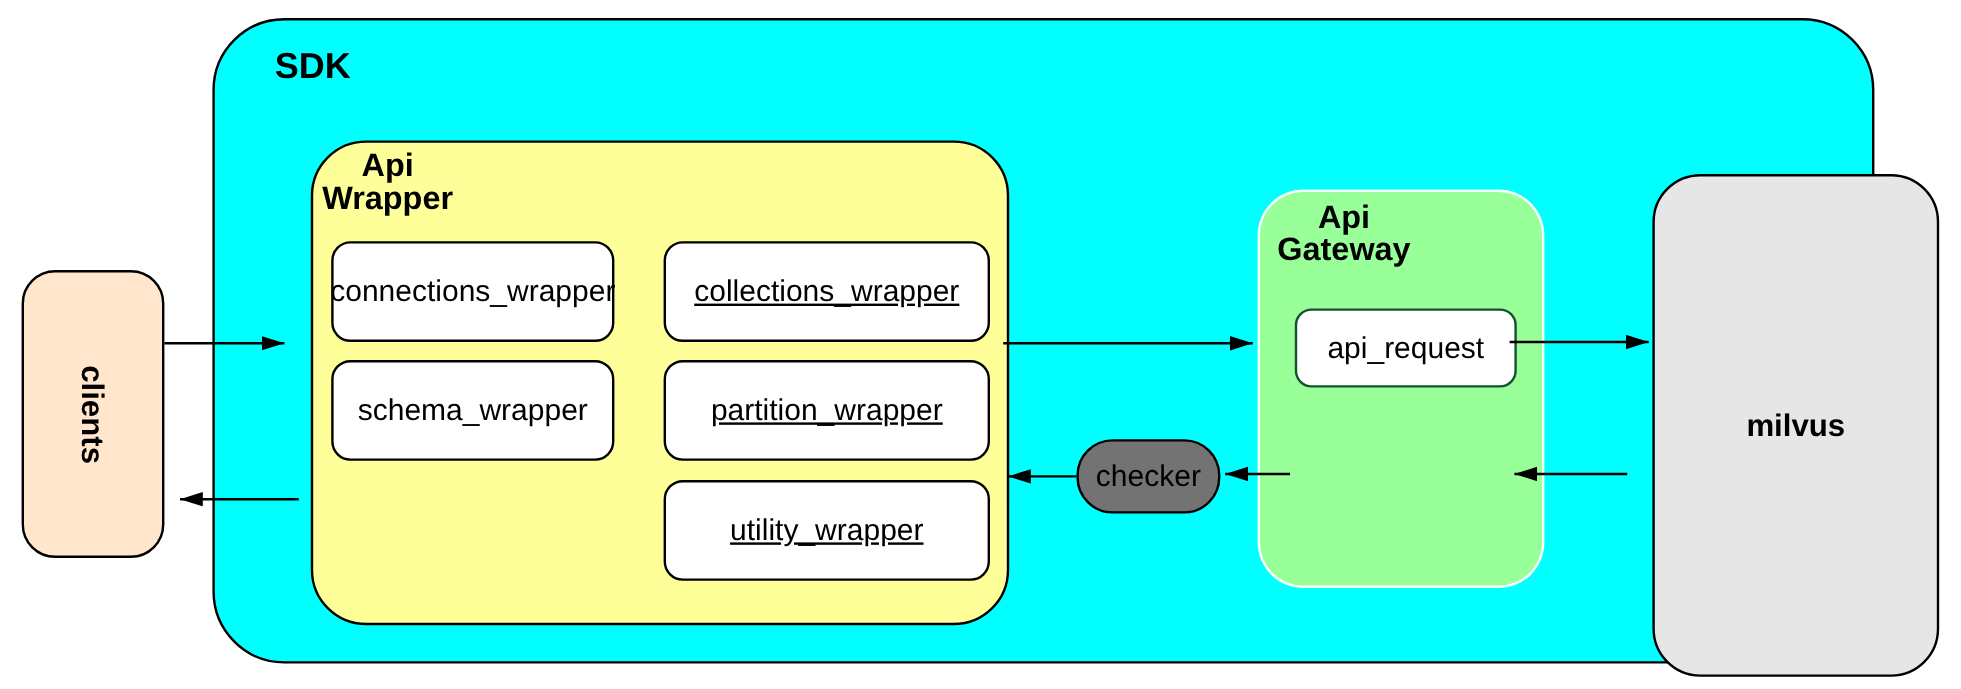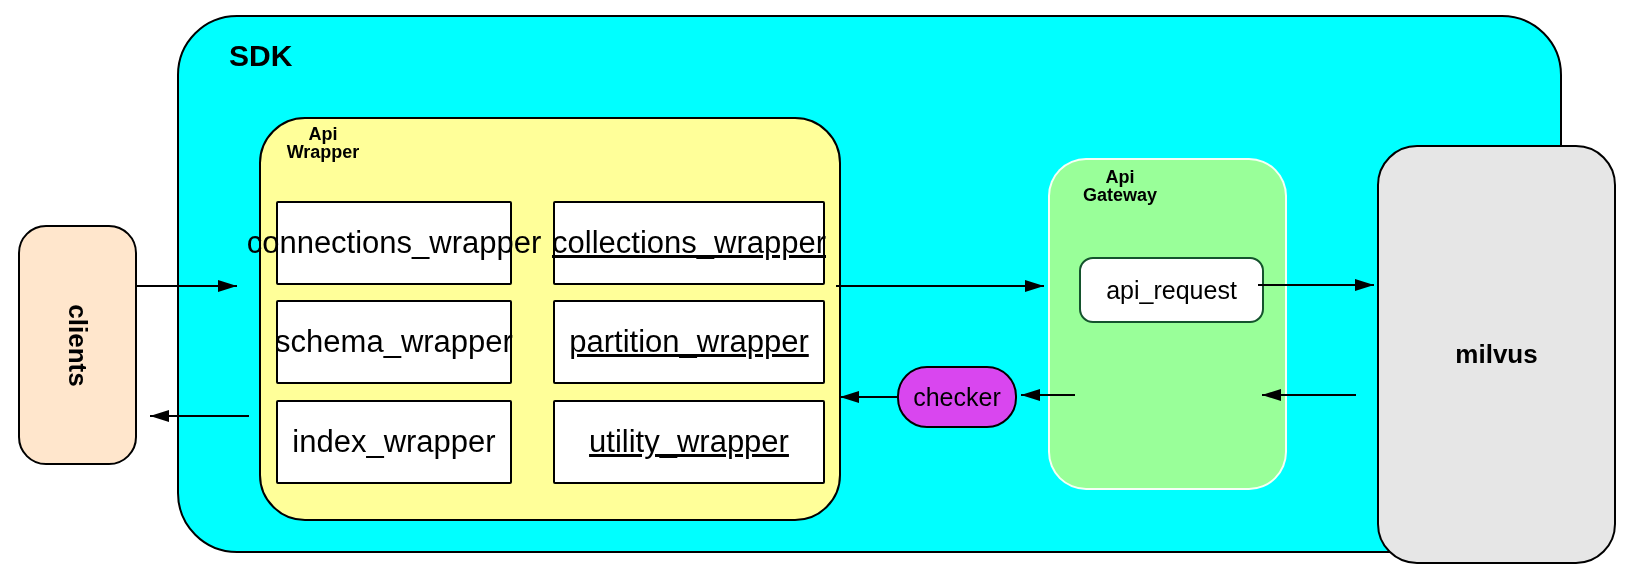--- a/index.html
+++ b/index.html
@@ -38,29 +38,29 @@
 
   
   .api-wrapper {
     position: absolute;
     left: 80px; top: 100px; width: 578px; height: 400px; 
     border: 2px solid #000; border-radius: 46px;
   }
   .group-label {
     position: absolute; left: 0; top: 6px; width: 124px;
     text-align: center; white-space: pre-line;
-    font-weight: bold; font-size: 18px; line-height: 1.0;
+    font-weight: bold; font-size: 27px; line-height: 1.0;
   }
 
   .wbox {
     position: absolute;
     background: #ffffff;
-    border: 2px solid #000; border-radius: 2px;
+    border: 2px solid #000; border-radius: 16px;
     display: flex; align-items: center; justify-content: center;
-    font-size: 31px;
+    font-size: 25px;
   }
   .col-l { left: 15px;  width: 232px; }
   .col-r { left: 292px; width: 268px; text-decoration: underline; }
   .row-1 { top: 82px;  height: 80px; }
   .row-2 { top: 181px; height: 80px; }
   .row-3 { top: 281px; height: 80px; }
 
   
   .checker {
     left: 897px; top: 366px; width: 120px; height: 62px;
@@ -123,30 +123,27 @@
       </div>
       <div class="wbox col-r row-1">
         <span>collections_wrapper</span>
       </div>
       <div class="wbox col-l row-2">
         <span>schema_wrapper</span>
       </div>
       <div class="wbox col-r row-2">
         <span>partition_wrapper</span>
       </div>
-      <div class="wbox col-l row-3">
-        <span>index_wrapper</span>
-      </div>
       <div class="wbox col-r row-3">
         <span>utility_wrapper</span>
       </div>
     </div>
   </div>
 
-  <div class="node checker" style="background: #d946ef; border-radius: 30px;">
+  <div class="node checker" style="background: #737373; border-radius: 30px;">
     <span>checker</span>
   </div>
 
   <div class="node api-gateway" style="background: rgb(153, 255, 153);">
     <span class="group-label">Api
 Gateway</span>
 
     <div class="gbox request">
       <span>api_request</span>
     </div>

